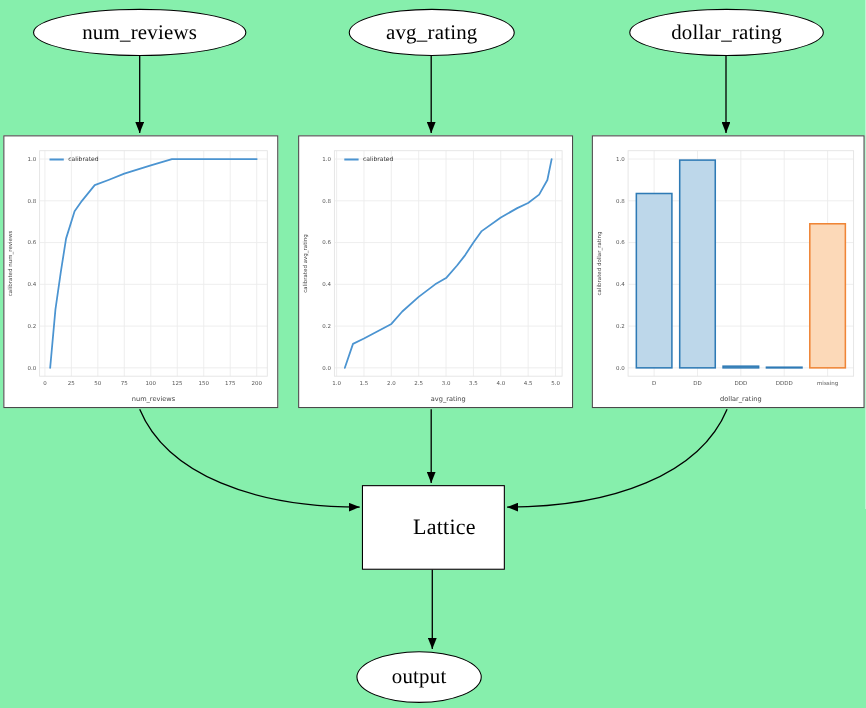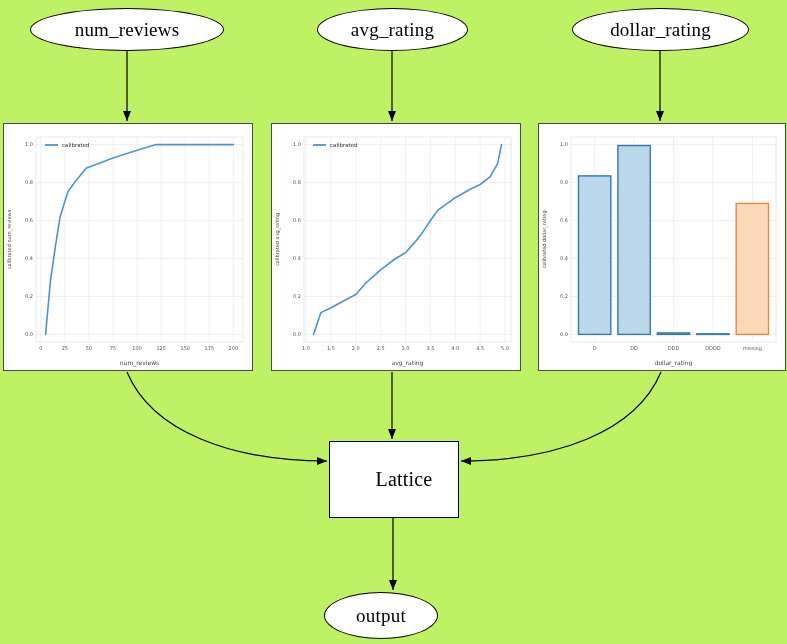--- a/index.html
+++ b/index.html
@@ -1,17 +1,17 @@
 <!DOCTYPE html>
 <html><head>
 <meta charset="utf-8">
 <style>
   html,body{margin:0;padding:0;background:#ffffff;}
   #canvas{
-    position:relative;width:787px;height:644px;background:#bef264;overflow:hidden;
+    position:relative;width:787px;height:644px;background:#86efac;overflow:hidden;
     font-family:"Liberation Serif", serif;
   }
   .node{
     position:absolute;display:flex;align-items:center;justify-content:center;
     background:#ffffff;border:1px solid #000;color:#000;z-index:2;box-sizing:border-box;
   }
   .node.ellipse{border-radius:50%;}
   .node .lbl{font-size:19px;letter-spacing:.2px;}
   .node.box{border-width:1.5px;padding-left:20px;}
   .node.box .lbl{font-size:20px;}

